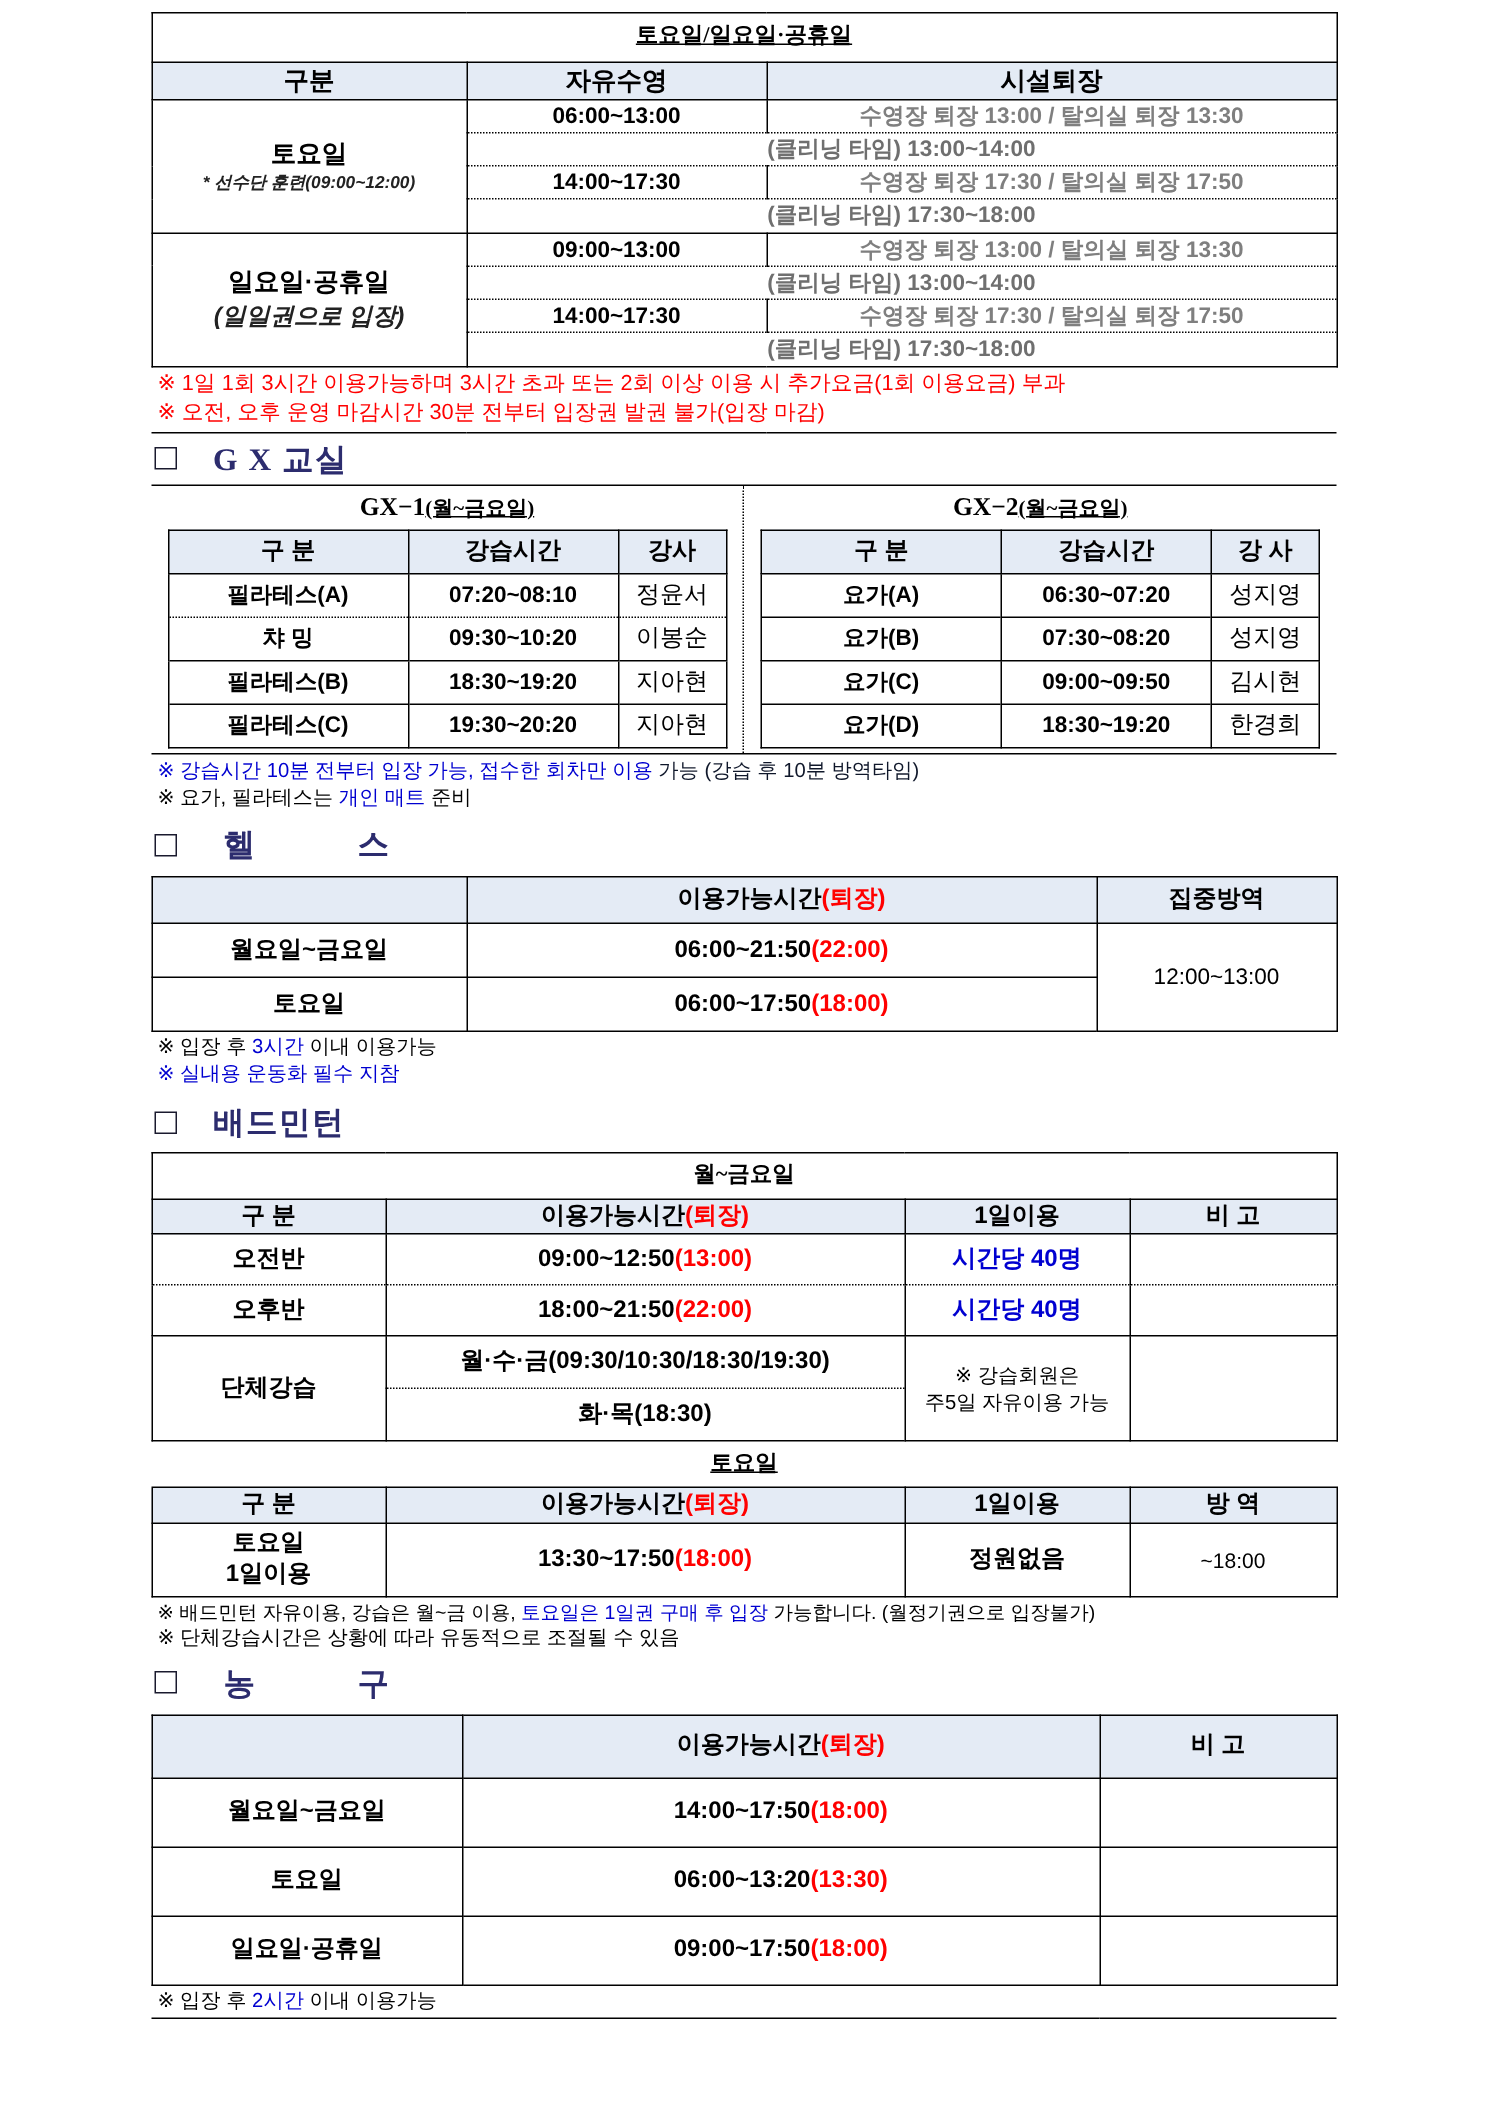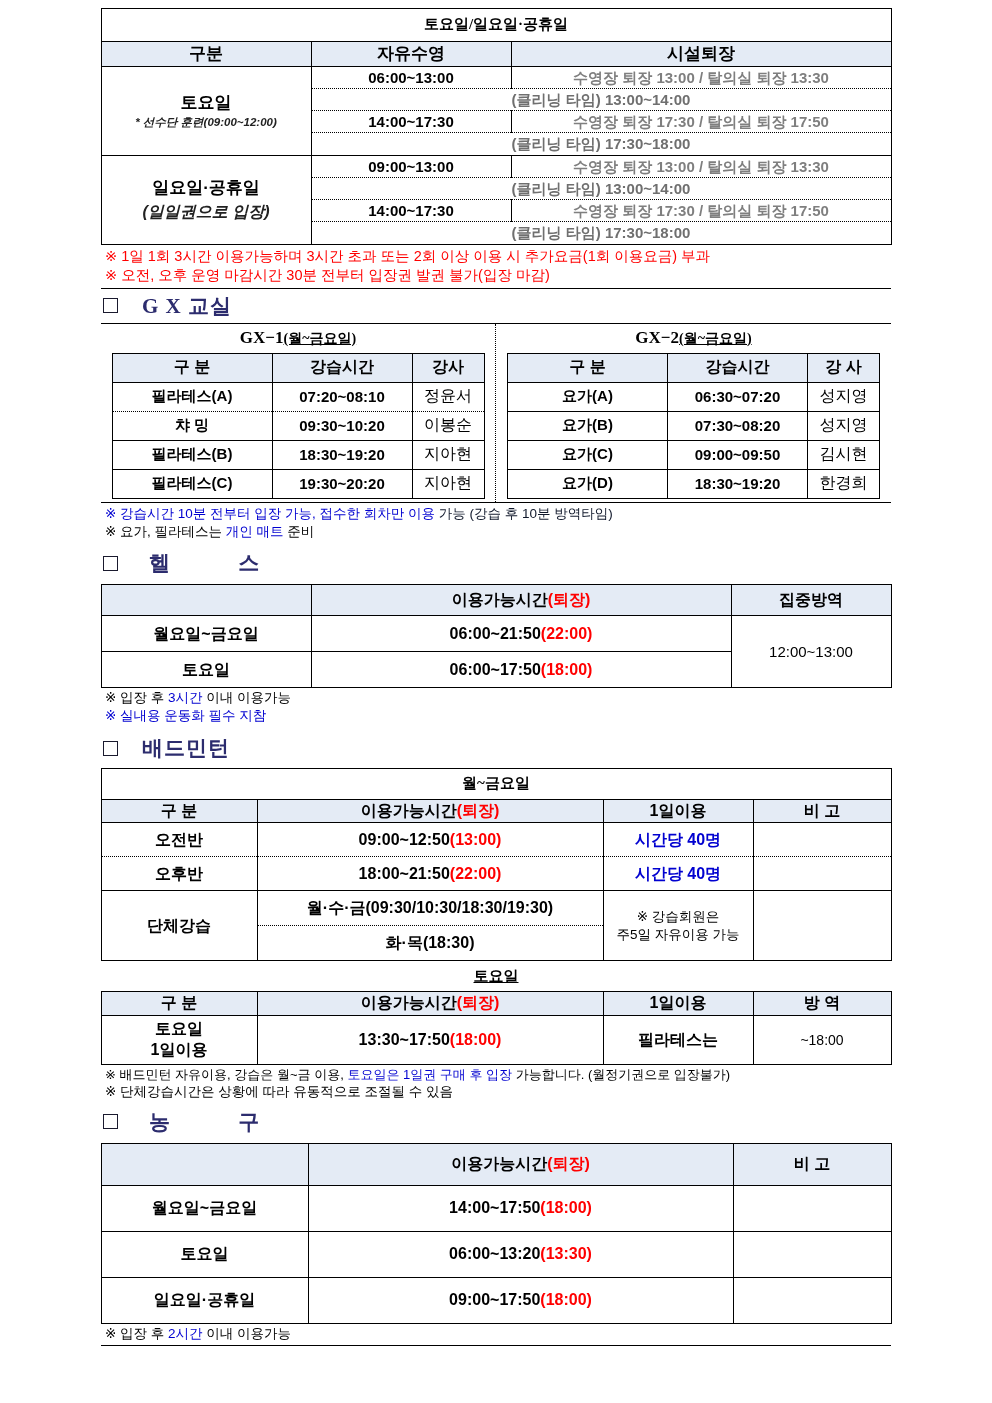--- a/index.html
+++ b/index.html
@@ -77,20 +77,21 @@
   .toprow td {
     border-left: none;
     border-right: none;
     border-top: 1px solid #000;
     border-bottom: 1px solid #000;
   }
   .banner {
     font-family: "Liberation Serif", "DejaVu Serif", serif;
     font-size: 18px;
     font-weight: bold;
+    text-decoration: underline;
     background: #fff;
     height: 28px;
   }
   .dot-t { border-top: 1px dotted #000 !important; }
   .dot-b { border-bottom: 1px dotted #000 !important; }
   .noline-b { border-bottom: none !important; }
   .noline-t { border-top: none !important; margin-top: 33px; }
   .gray {
     color: #7f7f7f;
     font-weight: bold;
@@ -404,21 +405,21 @@
     </tr>
     <tr>
       <td class="hdr" style="font-size:16px">구   분</td>
       <td class="hdr" style="font-size:16px"><span>이용가능시간</span><span class="red">(퇴장)</span></td>
       <td class="hdr" style="font-size:16px">1일이용</td>
       <td class="hdr" style="font-size:16px">방 역</td>
     </tr>
     <tr>
       <td class="dot-t" style="height:44px;font-size:16px;line-height:1.3"><span>토요일</span><br><span>1일이용</span></td>
       <td style="font-size:16px"><span>13:30~17:50</span><span class="red">(18:00)</span></td>
-      <td style="font-size:16px">필라테스는</td>
+      <td style="font-size:16px">정원없음</td>
       <td style="font-weight:normal;font-size:14px">~18:00</td>
     </tr>
     <tr>
       <td colspan="4" style="border-left:none;border-right:none;border-bottom:none;text-align:left;padding:1px 0 2px 0">
         <div class="note" style="font-size:13px">※ 배드민턴 자유이용, 강습은 월~금 이용, <span style="color:#0000d0">토요일은 1일권 구매 후 입장</span> 가능합니다. (월정기권으로 입장불가)</div>
         <div class="note">※ 단체강습시간은 상황에 따라 유동적으로 조절될 수 있음</div>
       </td>
     </tr>
   </tbody>
     </table>

